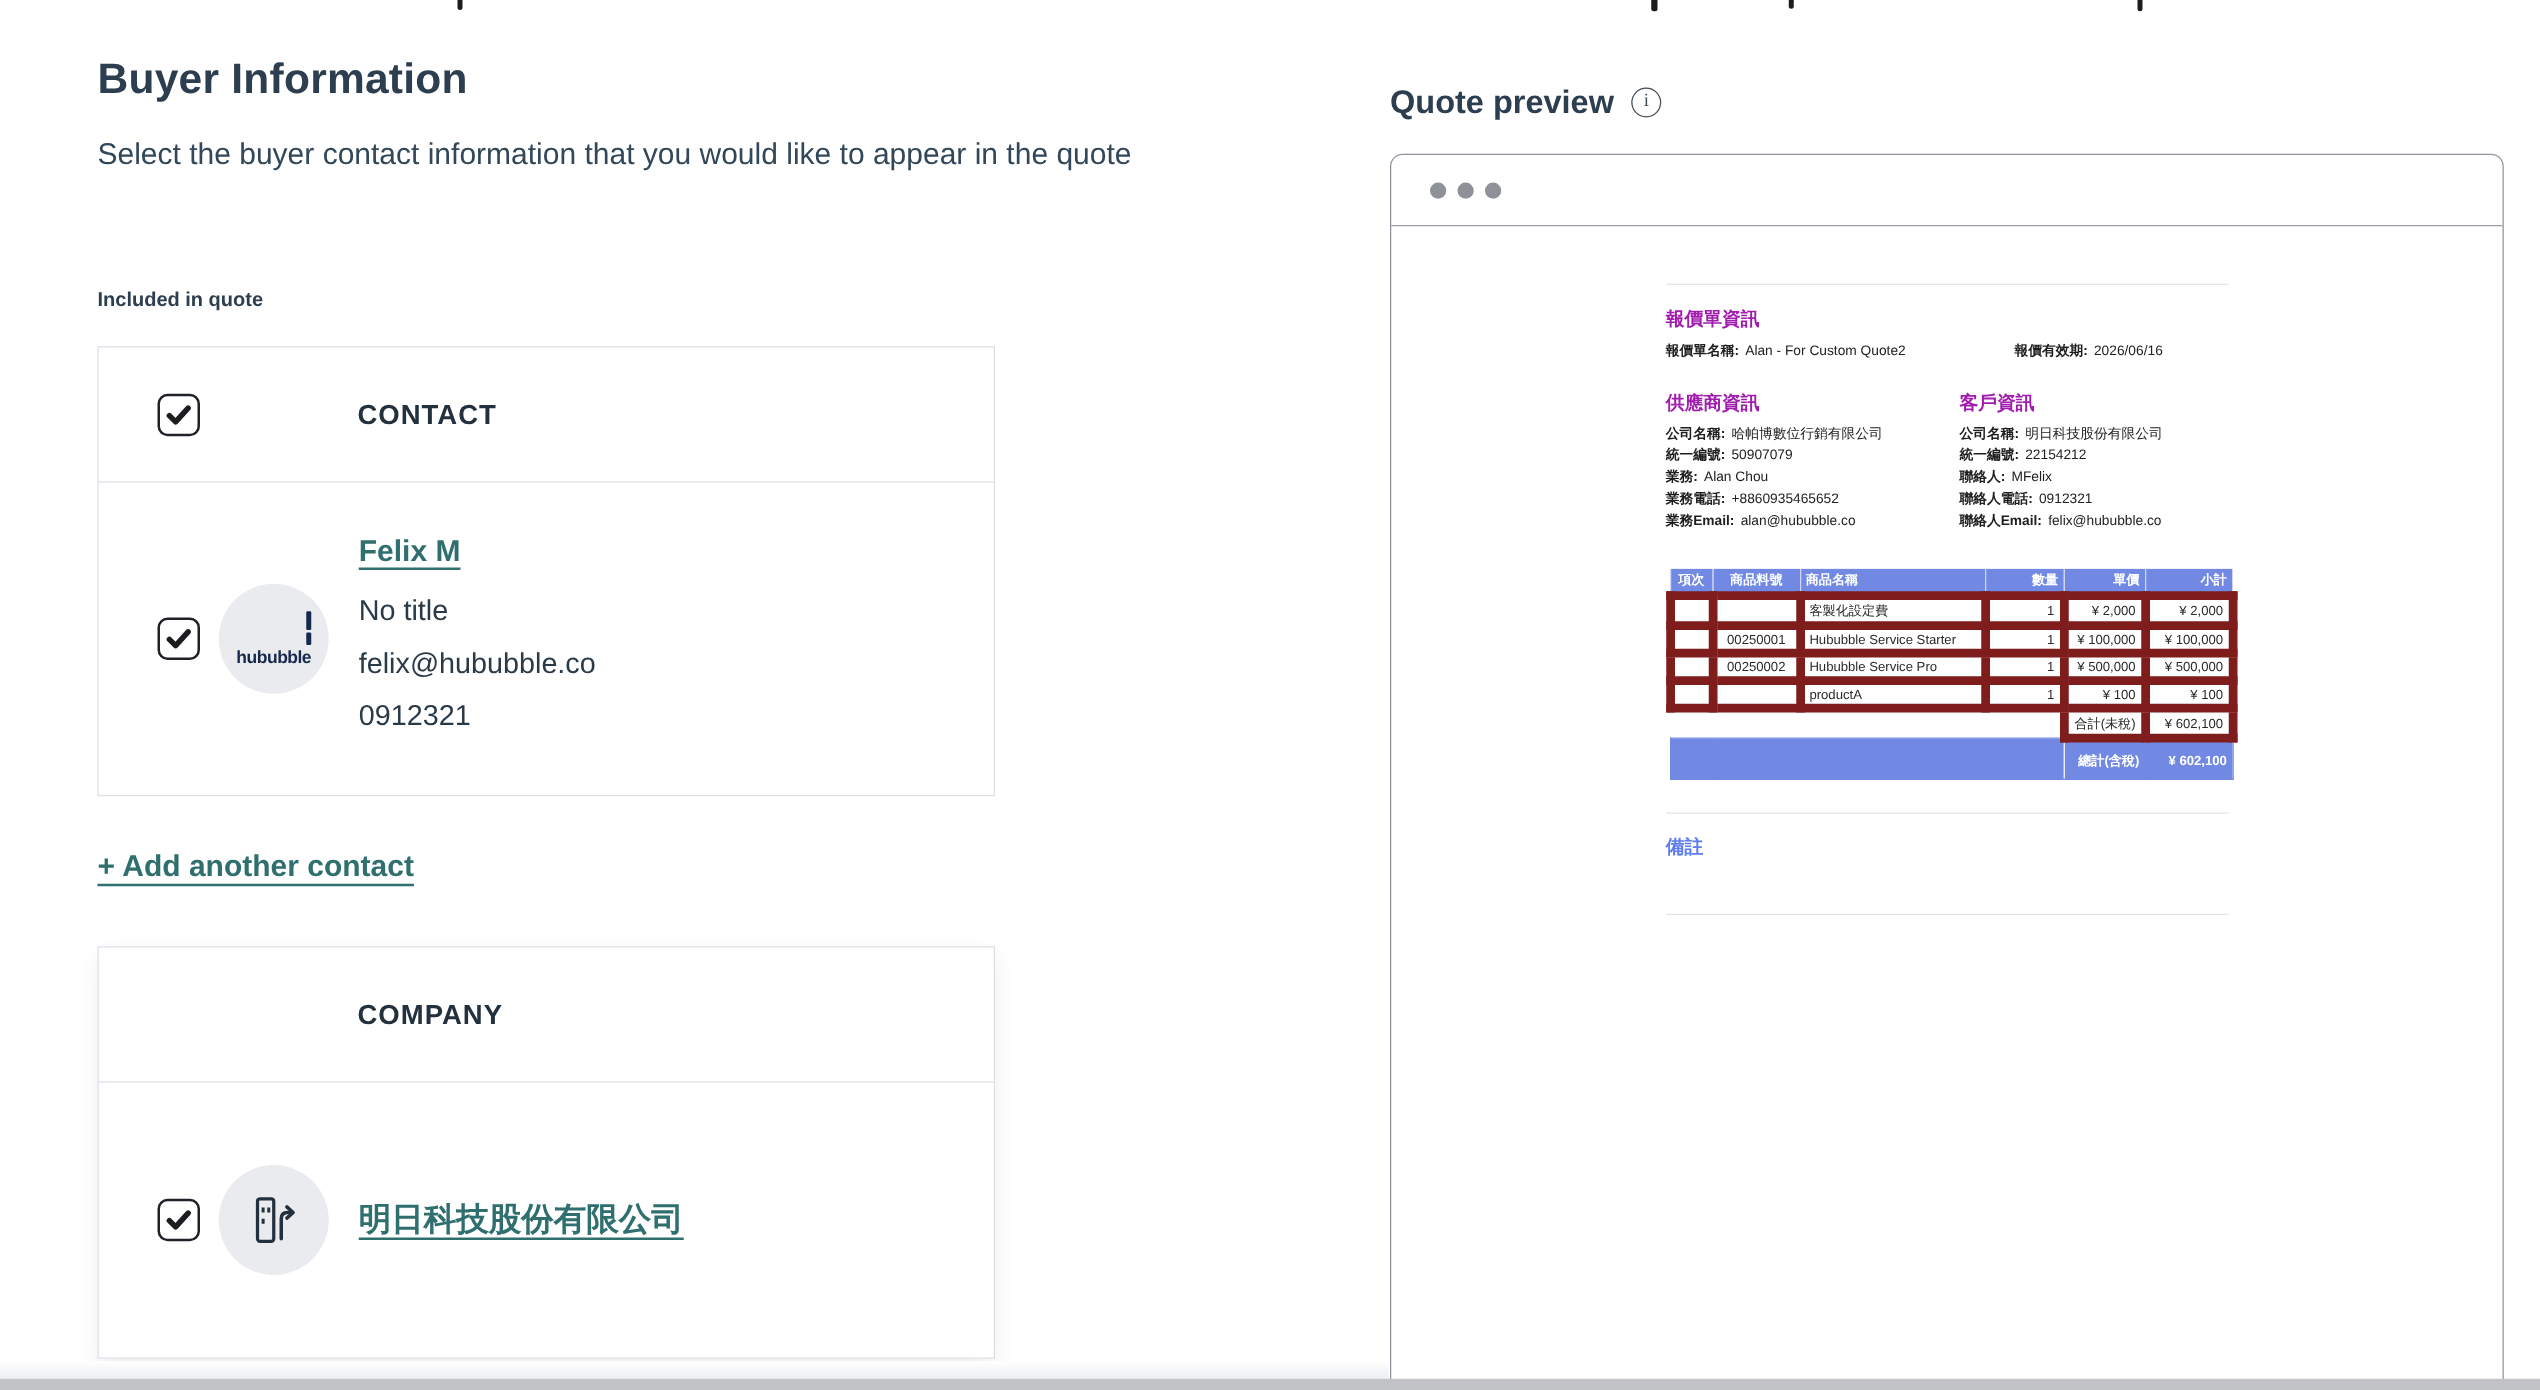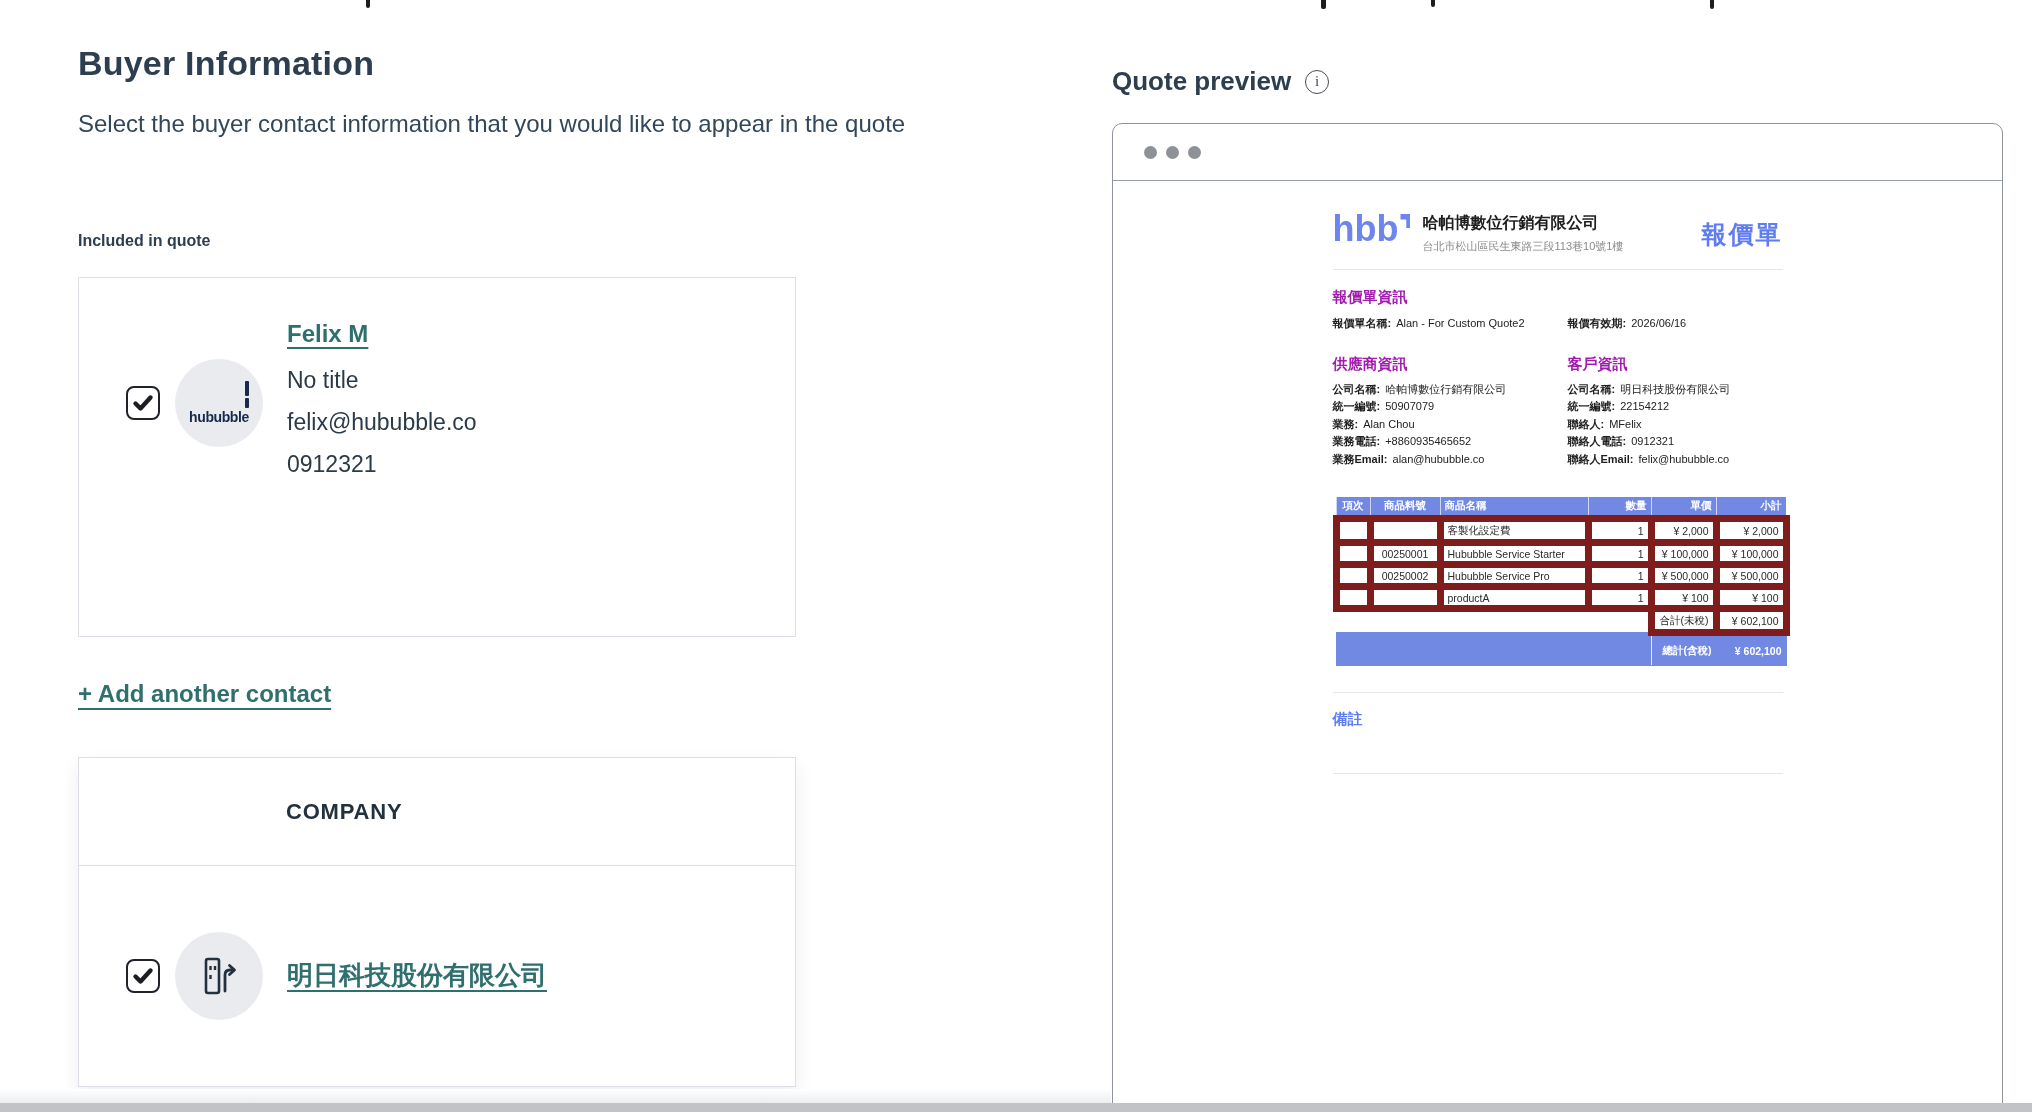--- a/index.html
+++ b/index.html
@@ -79,21 +79,21 @@
   .vendor-name { font-size:16px; font-weight:bold; color:#1e1e1e; }
   .vendor-address { font-size:11px; color:#8a8a8a; margin-top:5px; }
   .doc-title { margin-left:auto; font-size:25px; font-weight:bold; color:#5f7cf0; letter-spacing:2px; margin-top:6px; }
 
   .doc-hr { border:none; border-top:1px solid #e6e6e6; margin-top:15px; }
 
   .sec-heading { font-size:15px; font-weight:bold; color:#a21caf; margin-top:18px; }
   .kv { font-size:11px; line-height:17.5px; }
   .kv .k { font-weight:bold; color:#1e1e1e; }
   .kv .v { margin-left:5px; color:#222; }
-  .quote-info-row { display:flex; margin-top:8px; }
+  .quote-info-row { display:flex; margin-top:8px;gap:44px; }
   .quote-info-row .col-l { width:235px; }
 
   .parties { display:flex; margin-top:4px; }
   .party-l { width:235px; }
   .party-r { flex:1; }
   .party-rows { margin-top:7px; }
 
   .doc-table { width:450px; border-collapse:collapse; margin-top:28px; font-size:10.5px; table-layout:fixed; }
   .doc-table th {
     background:#7289e4; color:#fff; font-weight:bold; border:1px solid rgba(255,255,255,.65);
@@ -125,20 +125,28 @@
 <div class="frag" style="left:366px; width:4px; height:8px;"></div>
 <div class="frag" style="left:1321px; width:5px; height:9px;"></div>
 <div class="frag" style="left:1431px; width:4px; height:7px;"></div>
 <div class="frag" style="left:1710px; width:4px; height:9px;"></div>
 
 <h1 class="page-title">Buyer Information</h1>
 <p class="page-subtitle">Select the buyer contact information that you would like to appear in the quote</p>
 <h2 class="included-label">Included in quote</h2>
 
 <div class="card contact-card">
+  <div class="card-header">
+    <span class="checkbox checked">
+      <svg width="24" height="24" viewBox="0 0 24 24">
+        <path d="M4.5 12.5 L9.5 17.5 L19.5 6.5" fill="none" stroke="#1b1d21" stroke-width="4.4" stroke-linecap="round" stroke-linejoin="round"></path>
+      </svg>
+    </span>
+    <span class="hdr-label">CONTACT</span>
+  </div>
   <div class="card-body">
     <span class="checkbox checked">
       <svg width="24" height="24" viewBox="0 0 24 24">
         <path d="M4.5 12.5 L9.5 17.5 L19.5 6.5" fill="none" stroke="#1b1d21" stroke-width="4.4" stroke-linecap="round" stroke-linejoin="round"></path>
       </svg>
     </span>
     <span class="avatar">
       <span class="hububble-logo">
         <span class="bar b1"></span>
           <span class="bar b2"></span>
@@ -188,31 +196,20 @@
 <div class="preview-card">
   <div class="preview-topbar">
     <span class="dots">
       <span class="dot"></span>
         <span class="dot"></span>
         <span class="dot"></span>
     </span>
   </div>
 
   <div class="doc">
-    <div class="doc-header">
-      <span class="logo-wrap">
-        <span class="logo-text">hbb</span>
-        <span class="logo-mark"></span>
-      </span>
-      <div class="vendor-block">
-        <div class="vendor-name">哈帕博數位行銷有限公司</div>
-        <div class="vendor-address">台北市松山區民生東路三段113巷10號1樓</div>
-      </div>
-      <div class="doc-title">報價單</div>
-    </div>
 
     <hr class="doc-hr">
 
     <div class="sec-heading">報價單資訊</div>
     <div class="quote-info-row">
       <div class="kv col-l">
         <span class="k">報價單名稱:</span><span class="v">Alan - For Custom Quote2</span>
       </div>
       <div class="kv">
         <span class="k">報價有效期:</span><span class="v">2026/06/16</span>

